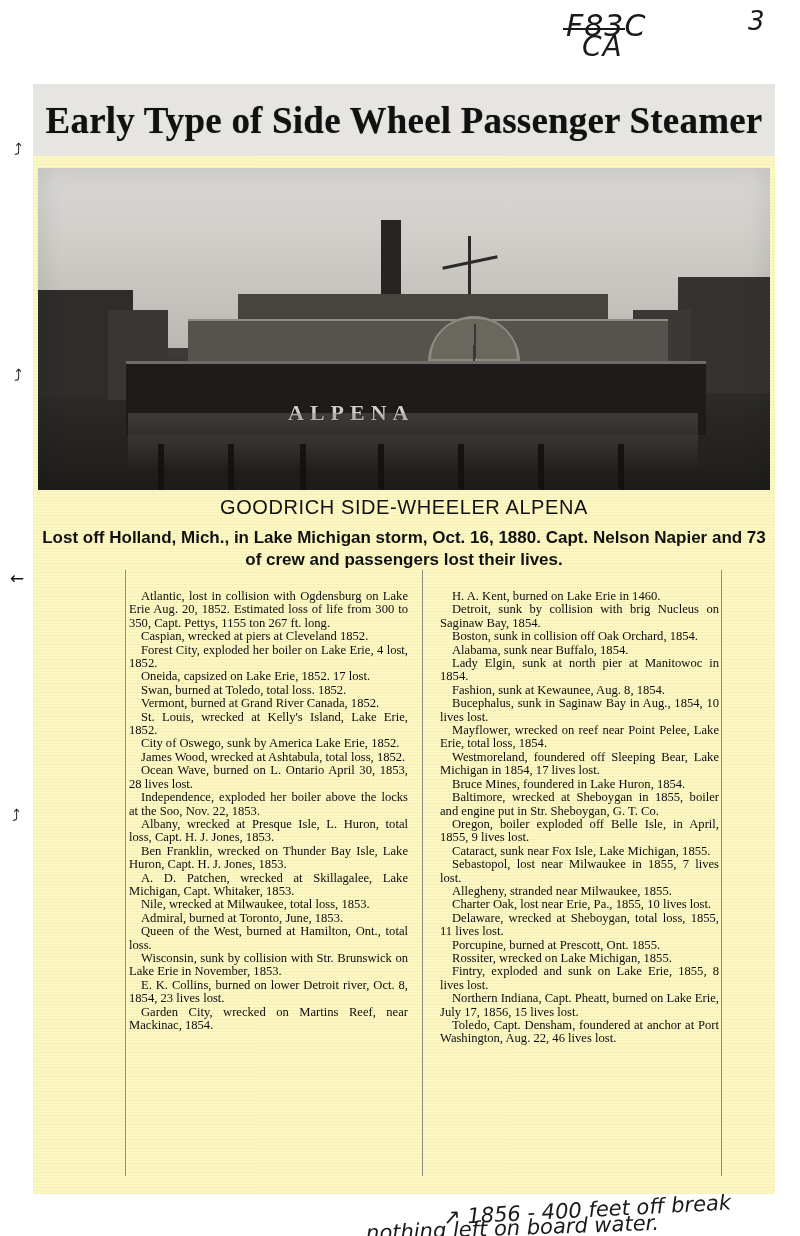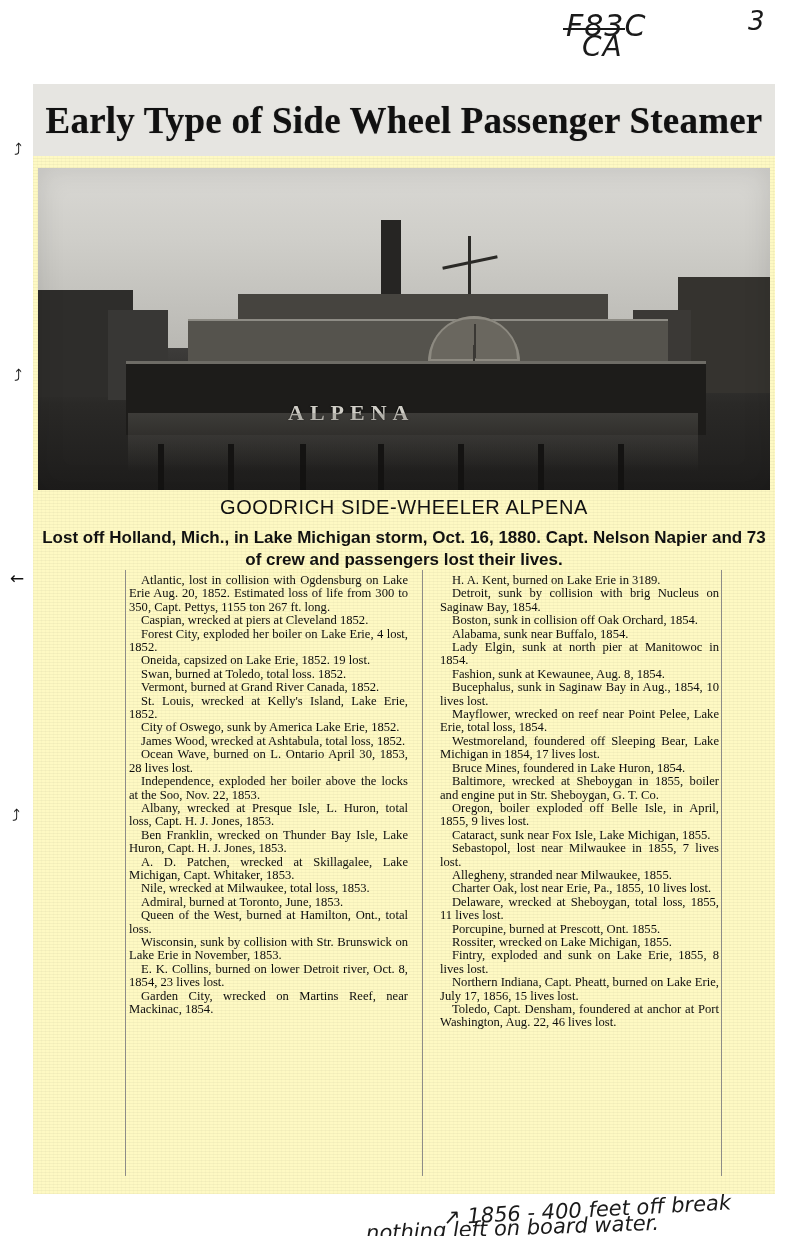--- a/index.html
+++ b/index.html
@@ -135,21 +135,21 @@
   #cap-sub{
     margin-top:8px;
     text-align:center;font-weight:bold;font-size:17px;color:#111;
     font-family:"Liberation Sans", sans-serif;
     line-height:1.3;
     padding:0 4px;
   }
 
   
   #cols{
-    position:absolute;left:96px;top:490px;width:590px;height:600px;
+    position:absolute;left:96px;top:506px;width:590px;height:600px;
     display:flex;gap:32px;
   }
   .col{width:286px;}
   .col p{
     margin:0;
     font-family:"Liberation Serif", serif;
     font-size:12.6px;
     line-height:13.4px;
     color:#0d0d0d;
     text-align:justify;
@@ -231,40 +231,40 @@
 
   <div id="rule-left"></div>
   <div id="rule-mid"></div>
   <div id="rule-right"></div>
 
   <div id="cols">
     <div class="col" id="col-1">
         <p>Atlantic, lost in collision with Ogdensburg on Lake Erie Aug. 20, 1852. Estimated loss of life from 300 to 350, Capt. Pettys, 1155 ton 267 ft. long.</p>
         <p>Caspian, wrecked at piers at Cleveland 1852.</p>
         <p>Forest City, exploded her boiler on Lake Erie, 4 lost, 1852.</p>
-        <p>Oneida, capsized on Lake Erie, 1852. 19 lost.</p>
+        <p>Oneida, capsized on Lake Erie, 1852. 17 lost.</p>
         <p>Swan, burned at Toledo, total loss. 1852.</p>
         <p>Vermont, burned at Grand River Canada, 1852.</p>
         <p>St. Louis, wrecked at Kelly's Island, Lake Erie, 1852.</p>
         <p>City of Oswego, sunk by America Lake Erie, 1852.</p>
         <p>James Wood, wrecked at Ashtabula, total loss, 1852.</p>
         <p>Ocean Wave, burned on L. Ontario April 30, 1853, 28 lives lost.</p>
         <p>Independence, exploded her boiler above the locks at the Soo, Nov. 22, 1853.</p>
         <p>Albany, wrecked at Presque Isle, L. Huron, total loss, Capt. H. J. Jones, 1853.</p>
         <p>Ben Franklin, wrecked on Thunder Bay Isle, Lake Huron, Capt. H. J. Jones, 1853.</p>
         <p>A. D. Patchen, wrecked at Skillagalee, Lake Michigan, Capt. Whitaker, 1853.</p>
         <p>Nile, wrecked at Milwaukee, total loss, 1853.</p>
         <p>Admiral, burned at Toronto, June, 1853.</p>
         <p>Queen of the West, burned at Hamilton, Ont., total loss.</p>
         <p>Wisconsin, sunk by collision with Str. Brunswick on Lake Erie in November, 1853.</p>
         <p>E. K. Collins, burned on lower Detroit river, Oct. 8, 1854, 23 lives lost.</p>
         <p>Garden City, wrecked on Martins Reef, near Mackinac, 1854.</p>
       </div>
     <div class="col" id="col-2">
-        <p>H. A. Kent, burned on Lake Erie in 3189.</p>
+        <p>H. A. Kent, burned on Lake Erie in 1460.</p>
         <p>Detroit, sunk by collision with brig Nucleus on Saginaw Bay, 1854.</p>
         <p>Boston, sunk in collision off Oak Orchard, 1854.</p>
         <p>Alabama, sunk near Buffalo, 1854.</p>
         <p>Lady Elgin, sunk at north pier at Manitowoc in 1854.</p>
         <p>Fashion, sunk at Kewaunee, Aug. 8, 1854.</p>
         <p>Bucephalus, sunk in Saginaw Bay in Aug., 1854, 10 lives lost.</p>
         <p>Mayflower, wrecked on reef near Point Pelee, Lake Erie, total loss, 1854.</p>
         <p>Westmoreland, foundered off Sleeping Bear, Lake Michigan in 1854, 17 lives lost.</p>
         <p>Bruce Mines, foundered in Lake Huron, 1854.</p>
         <p>Baltimore, wrecked at Sheboygan in 1855, boiler and engine put in Str. Sheboygan, G. T. Co.</p>

